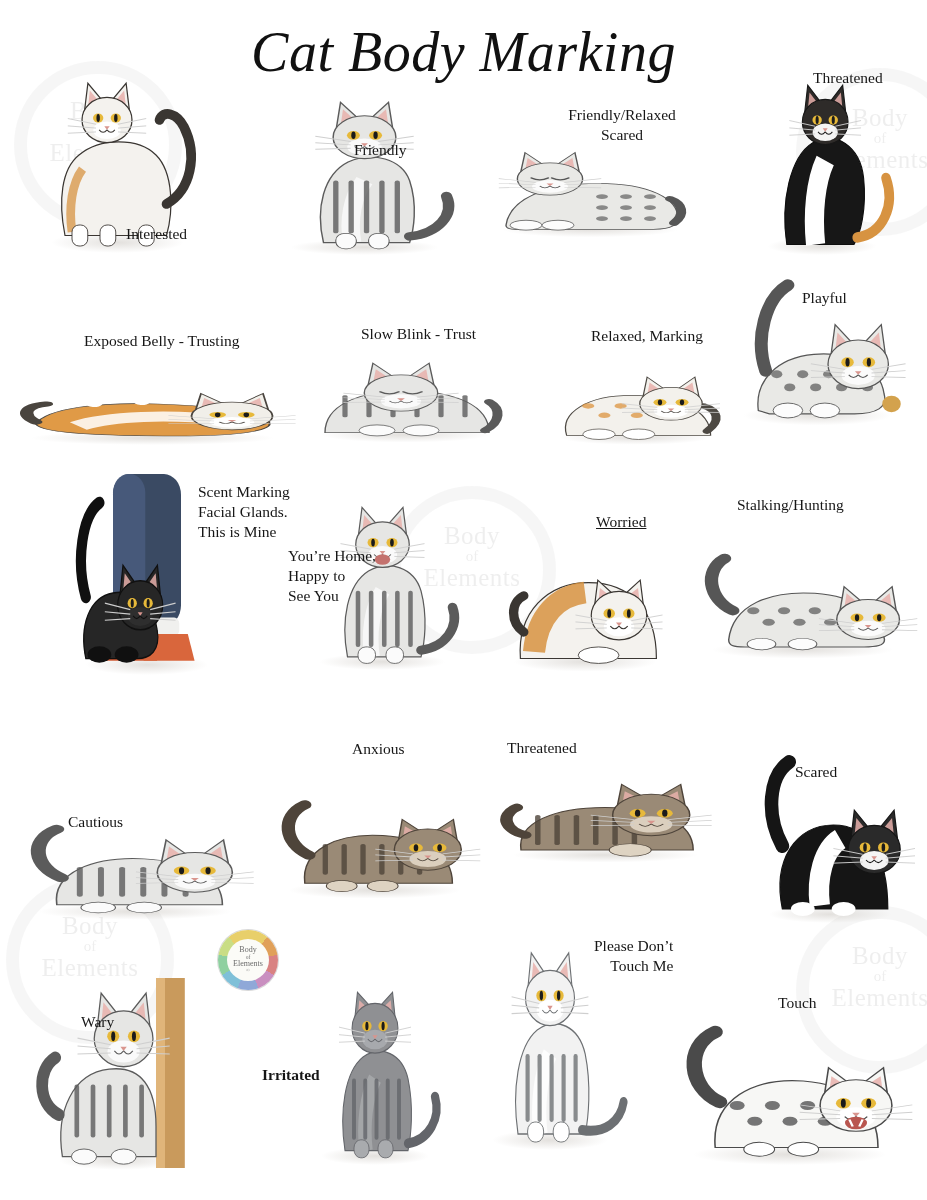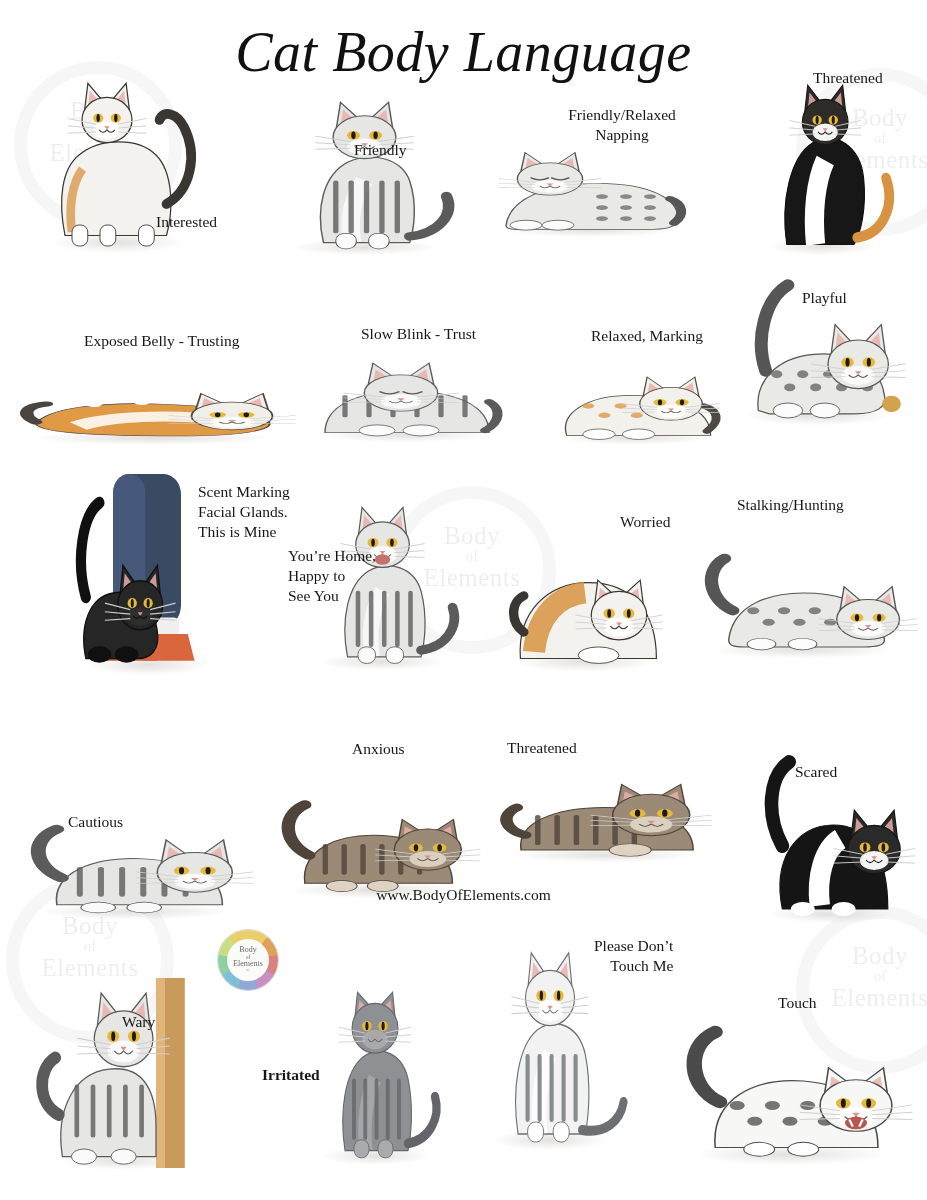--- a/index.html
+++ b/index.html
@@ -167,21 +167,21 @@
     <div class="wm" style="left: 790px; top: 900px; width: 180px; height: 180px;">
       <div class="wm-ring" style="left: 6px; top: 6px; width: 142px; height: 142px;"></div>
       <div class="wm-text" style="padding-top: 43.2px;">
         <div class="l1">Body</div>
         <div class="l2">of</div>
         <div class="l3">Elements</div>
       </div>
     </div>
   </div>
 
-<div class="title">Cat Body Language</div>
+<div class="title">Cat Body Marking</div>
 
 <div id="cat-layer">
     <div class="cat" style="left: 30px; top: 78px; width: 175px; height: 175px;">
       <svg width="175" height="175" viewBox="0 0 100 100" preserveAspectRatio="none">
         <defs>
           <radialGradient id="sh_interested" cx="50%" cy="50%" r="50%">
             <stop offset="0%" stop-color="#b9b3ab" stop-opacity="0.40"></stop>
             <stop offset="100%" stop-color="#b9b3ab" stop-opacity="0"></stop>
           </radialGradient>
         </defs>
@@ -954,50 +954,49 @@
         <path d="M72.8 71.28 L54.4 69.84" stroke="#cfcfcf" stroke-width="0.55"></path>
         <path d="M87.2 71.28 L105.6 69.84" stroke="#cfcfcf" stroke-width="0.55"></path>
         <path d="M72.8 73.48 L54.4 74.04" stroke="#cfcfcf" stroke-width="0.55"></path>
         <path d="M87.2 73.48 L105.6 74.04" stroke="#cfcfcf" stroke-width="0.55"></path>
         <ellipse cx="80" cy="76" rx="5" ry="3.6" fill="#b9564f"></ellipse>
         <path d="M77 74 L78.5 78 M83 74 L81.5 78" stroke="#ffffff" stroke-width="1.1"></path>
       </svg>
     </div>
   </div>
 <div id="label-layer">
-    <div class="label left" style="left: 126px; top: 212px; margin-left: 30px;">Interested</div>
+    <div class="label left" style="left: 126px; top: 224px;">Interested</div>
     <div class="label left" style="left: 354px; top: 140px; font-family: Liberation Serif, serif;">Friendly</div>
     <div class="label center" style="left: 522px; top: 105px; width: 200px;">Friendly/Relaxed
-Napping</div>
+Scared</div>
     <div class="label left" style="left: 813px; top: 68px;">Threatened</div>
     <div class="label left" style="left: 84px; top: 331px;">Exposed Belly - Trusting</div>
     <div class="label left" style="left: 361px; top: 324px;">Slow Blink - Trust</div>
     <div class="label left" style="left: 591px; top: 326px;">Relaxed, Marking</div>
     <div class="label left" style="left: 802px; top: 288px;">Playful</div>
     <div class="label left" style="left: 198px; top: 482px;">Scent Marking
 Facial Glands.
 This is Mine</div>
     <div class="label left" style="left: 288px; top: 546px;">You’re Home,
 Happy to
 See You</div>
-    <div class="label left" style="left: 620px; top: 512px;">Worried</div>
+    <div class="label left" style="left: 596px; top: 512px; text-decoration: underline;">Worried</div>
     <div class="label left" style="left: 737px; top: 495px;">Stalking/Hunting</div>
     <div class="label left" style="left: 68px; top: 776px; margin-top: 36px;">Cautious</div>
     <div class="label left" style="left: 352px; top: 739px; text-align: right;">Anxious</div>
     <div class="label left" style="left: 507px; top: 738px;">Threatened</div>
     <div class="label left" style="left: 795px; top: 762px;">Scared</div>
-    <div class="label left" style="left: 81px; top: 1012px; margin-left: 41px;">Wary</div>
+    <div class="label left" style="left: 81px; top: 1012px;">Wary</div>
     <div class="label left" style="left: 262px; top: 1065px; font-weight: bold;">Irritated</div>
     <div class="label left" style="left: 594px; top: 936px; text-align: right;">Please Don’t
 Touch Me</div>
     <div class="label left" style="left: 778px; top: 993px;">Touch</div>
   </div>
 
 <div class="copyright" style="left:50%; transform:translateX(-50%); top:884px; width:300px;">
-  <div>www.BodyOfElements.com</div>
 </div>
 
 <div class="logo-badge" style="left:218px; top:930px;">
   <div class="inner">
     <div class="b1">Body</div>
     <div class="b2">of</div>
     <div class="b3">Elements</div>
     <div class="b4">©</div>
   </div>
 </div>

